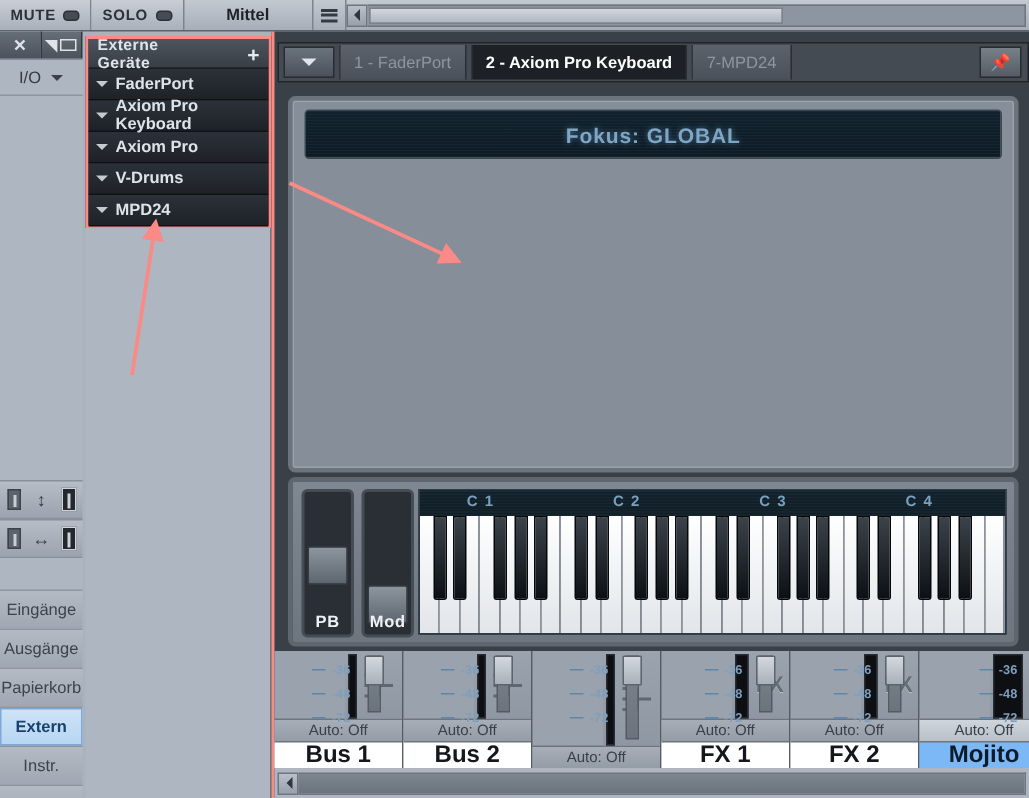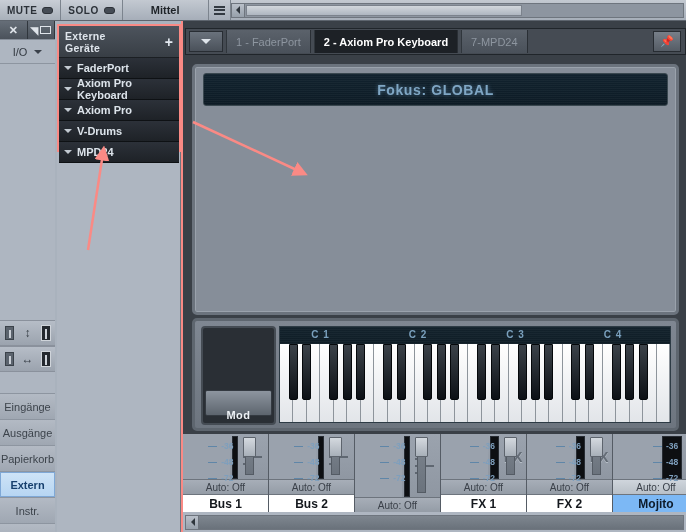--- a/index.html
+++ b/index.html
@@ -85,21 +85,21 @@
     color:#17406e; font-weight:bold;
     box-shadow:inset 0 0 0 1px #7fa8d6;
   }
 
   
   .devpanel {
     position:absolute; left:57px; top:24px; width:124px; height:128px;
     background:#23272c; border:2px solid #fa8a85; z-index:5;
   }
   .dev-head {
-    height:32px; background:linear-gradient(#4d545d,#383e45);
+    height:20px; background:linear-gradient(#4d545d,#383e45);
     display:flex; align-items:center; justify-content:space-between;
     padding:0 6px; border-bottom:1px solid #1b1f23;gap:40px;
   }
   .dev-head-t { color:#dfe5ec; font-size:10.5px; font-weight:bold; letter-spacing:0.3px;}
   .dev-plus { color:#e4eaf1; font-size:14px; font-weight:bold; line-height:1;}
   .dev-item {
     height:21px; display:flex; align-items:center; gap:5px; padding-left:5px;
     background:linear-gradient(#2c3139,#1e2227);
     border-bottom:1px solid #0e1114;
     color:#dce3ea; font-size:11px; font-weight:bold;
@@ -203,21 +203,21 @@
   .fxtext { color:#656d77; font-size:15px; font-weight:bold; letter-spacing:-0.5px;
      text-shadow:0 1px 0 #b6bec7;}
   .strip-auto {
     height:15px; display:flex; align-items:center; justify-content:center;
     background:linear-gradient(#a7aeb8,#949ca6); border-top:1px solid #6d747d;
     color:#3a4049; font-size:10px;
   }
   .strip-auto.lit { background:linear-gradient(#cfd5dc,#b9c0c8); }
   .strip-name {
     height:18px; display:flex; align-items:center; justify-content:center;
-    background:#ffffff; color:#14181d; font-size:12px; font-weight:bold;
+    background:#ffffff; color:#14181d; font-size:16px; font-weight:bold;
     border-top:1px solid #6d747d;
   }
   .strip-name.sel { background:#7cb8f5; color:#0d1b2a; }
 
   .botscroll { position:absolute; left:183px; top:512px; width:503px; height:20px;
      background:#aeb6c1; display:flex; align-items:center; padding:2px;}
   .bs-arrow { width:14px; height:15px; background:linear-gradient(#b9c0c9,#97a0ab);
      border:1px solid #6e757e; display:flex;align-items:center;justify-content:center;}
   .bs-arrow::before{content:"";border:4px solid transparent;border-right-color:#2f363d;margin-right:3px;}
   .bs-track { flex:1; height:15px; background:#8d95a0; border:1px solid #6e757e; border-left:none;}
@@ -362,20 +362,24 @@
   </div>
 
   <div class="display">
     <div class="disp-banner">
       <span>Fokus: GLOBAL</span>
     </div>
   </div>
 
   <div class="kbblock">
     <div class="wheels">
+      <div class="wheel pb">
+        <div class="grip"></div>
+        <div class="wheel-lab">PB</div>
+      </div>
       <div class="wheel mod">
         <div class="grip"></div>
         <div class="wheel-lab">Mod</div>
       </div>
     </div>
     <div class="keys">
       <div class="octrow">
         <span class="octlab" style="left:8%">C 1</span>
         <span class="octlab" style="left:33%">C 2</span>
         <span class="octlab" style="left:58%">C 3</span>

